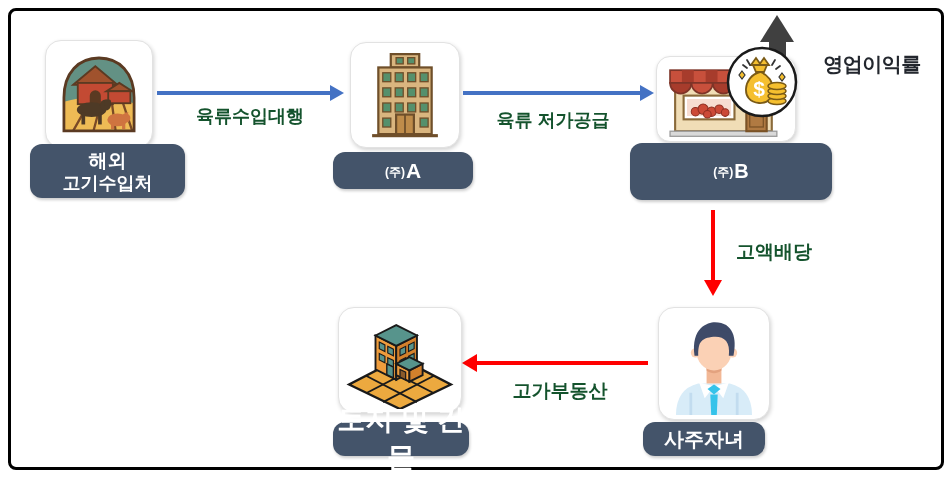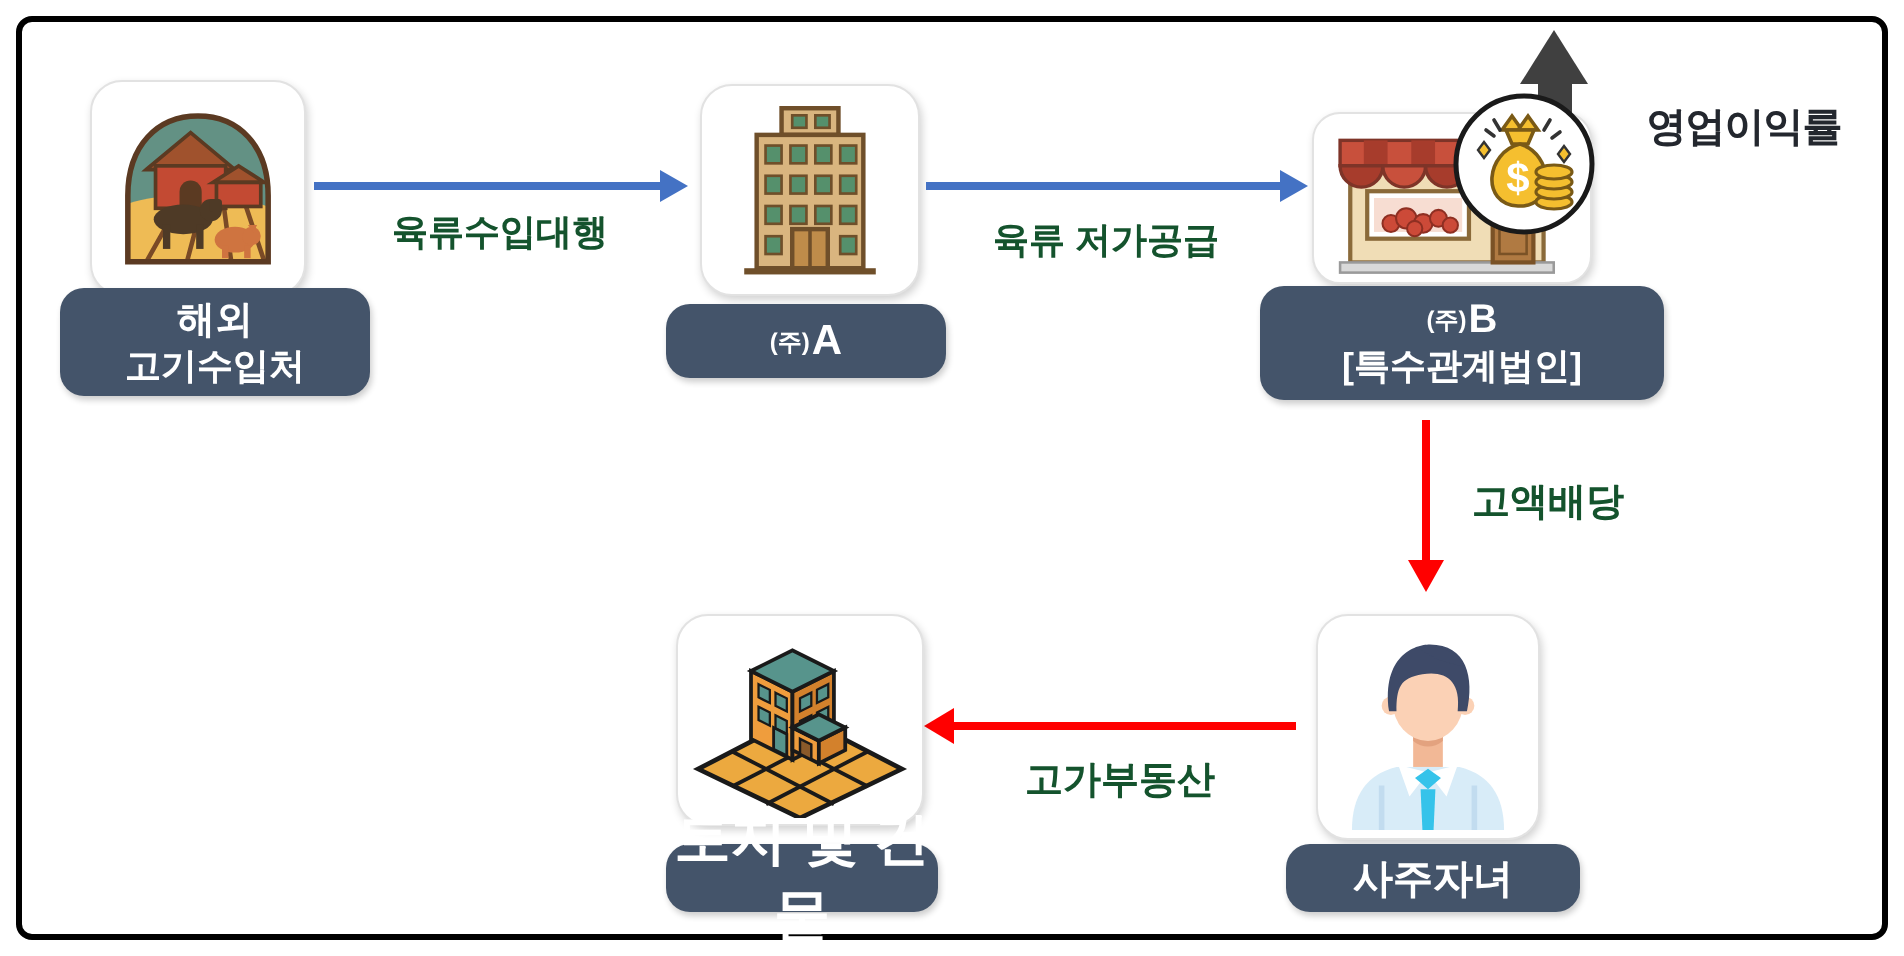--- a/index.html
+++ b/index.html
@@ -180,21 +180,20 @@
     <g stroke="#333333" stroke-width="1.8" stroke-linecap="round">
       <path d="M22 15 l3 5 M18 20 l4 3"></path>
         <path d="M50 15 l-3 5 M55 21 l-4 3"></path>
     </g>
   </svg>
 </div>
 <div class="nlabel" style="left:630px;top:143px;width:202px;height:57px;">
   <span>
     <span class="prefix">(주)</span><span class="bigname" style="font-size:20px;">B</span>
   </span>
-  <span class="l2">[특수관계법인]</span>
 </div>
 
 <div class="annotation" style="left:798px;top:52px;width:148px;">
   <div>영업이익률</div>
 </div>
 
 <div class="shaft-v red" style="left:711px;top:210px;height:70px;"></div>
 <div class="head" style="left:704px;top:280px;border-left:9px solid transparent;border-right:9px solid transparent;border-top:16px solid #FF0000;"></div>
 <div class="elabel" style="left:728px;top:240px;width:92px;font-size:19px;line-height:23px;">고액배당</div>
 
@@ -211,21 +210,21 @@
       <circle cx="35" cy="43" r="5" fill="#FBD1B5"></circle>
         <circle cx="75" cy="43" r="5" fill="#FBD1B5"></circle>
       <ellipse cx="55" cy="41" rx="19" ry="21" fill="#FBD1B5"></ellipse>
       <path d="M34 46 C 30 16 48 10 56 10 C 76 10 80 28 76 46 L 71 46 C 73 29 64 24 52 26 C 40 28 38 33 38 46 Z" fill="#3E4A68"></path>
       <path d="M50 12 C 58 10 70 12 74 22 L 60 18 Z" fill="#3E4A68"></path>
       <polygon points="55,77 62,82 55,88 48,82" fill="#35C3EA"></polygon>
       <polygon points="51,88 59,88 58,110 52,110" fill="#35C3EA"></polygon>
     </svg>
   </span>
 </div>
-<div class="nlabel" style="left:643px;top:422px;width:147px;height:34px;">
+<div class="nlabel" style="left:643px;top:422px;width:122px;height:34px;">
   <span style="font-size:20px;">사주자녀</span>
 </div>
 
 <div class="head" style="left:462px;top:353.5px;border-top:9.5px solid transparent;border-bottom:9.5px solid transparent;border-right:15px solid #FF0000;"></div>
 <div class="shaft-h red" style="left:477px;top:361px;width:171px;"></div>
 <div class="elabel" style="left:490px;top:379px;width:140px;font-size:19px;line-height:23px;">
   <div>고가부동산</div>
 </div>
 
 <div class="card" style="left:338px;top:307px;width:122px;height:104px;">

